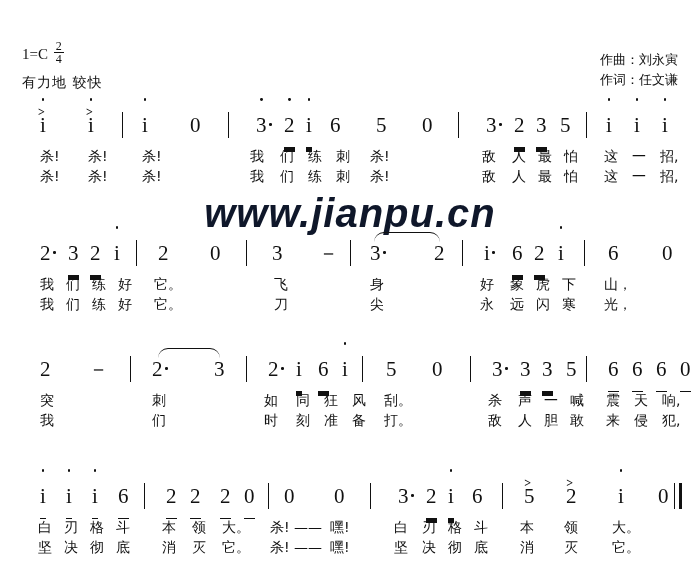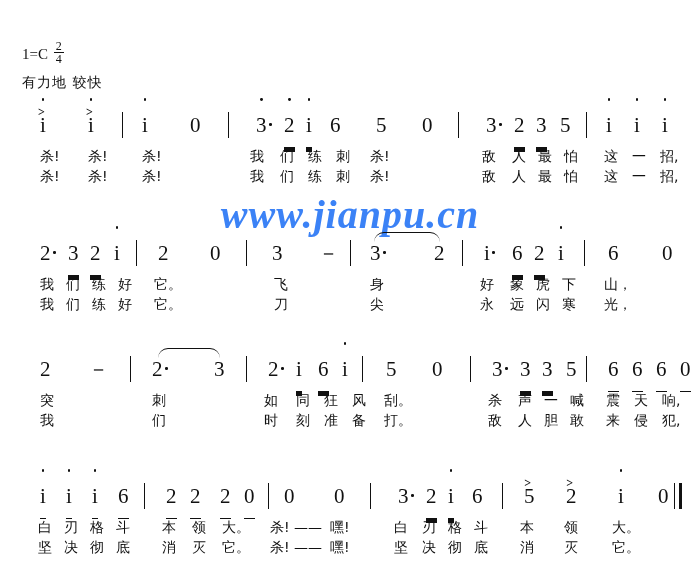--- a/index.html
+++ b/index.html
@@ -27,22 +27,22 @@
     font-size:58px;
     letter-spacing:4px;
     font-family:"DejaVu Sans","Liberation Sans",sans-serif;
     color:#cde0b4;
     text-shadow:1px 1px 0 #e6f0d8;
   }
   .wm-bottom{
     font-size:40px;
     letter-spacing:1px;
     margin-top:-4px;
-    color:#3b82f6;
-    font-family:Liberation Serif, serif;
+    color:#0f172a;
+    font-family:Liberation Sans, sans-serif;
     font-style:italic;
   }
 
   
   .title{
     position:absolute;top:12px;left:0;width:700px;
     text-align:center;
     font-size:27px;font-weight:bold;
     letter-spacing:3px;
     font-family:"DejaVu Sans","Liberation Sans",sans-serif;
@@ -157,20 +157,28 @@
 
   <div class="keysig">
     <span>1=</span><span>C</span>
     <span class="frac">
       <span class="num">2</span>
       <span class="den">4</span>
     </span>
   </div>
   <div class="tempo">有力地 较快</div>
 
+  <div class="credits">
+    <div>
+      <span>作曲：</span><span>刘永寅</span>
+    </div>
+    <div>
+      <span>作词：</span><span>任文谦</span>
+    </div>
+  </div>
 
   <div id="systems-host">
       <div class="system" style="top: 104px;">
         <div class="notes-row">
           <div class="cell" style="left: 22px;"><span class="n dotabove">i</span><span class="accent">&gt;</span></div>
           <div class="cell" style="left: 70px;"><span class="n dotabove">i</span><span class="accent">&gt;</span></div>
           <div class="cell" style="left: 124px;"><span class="n dotabove">i</span></div>
           <div class="cell" style="left: 172px;"><span class="n">0</span></div>
           <div class="cell" style="left: 238px;"><span class="n dotabove dotr">3</span></div>
           <div class="cell" style="left: 266px;"><span class="n u2 dotabove">2</span></div>

